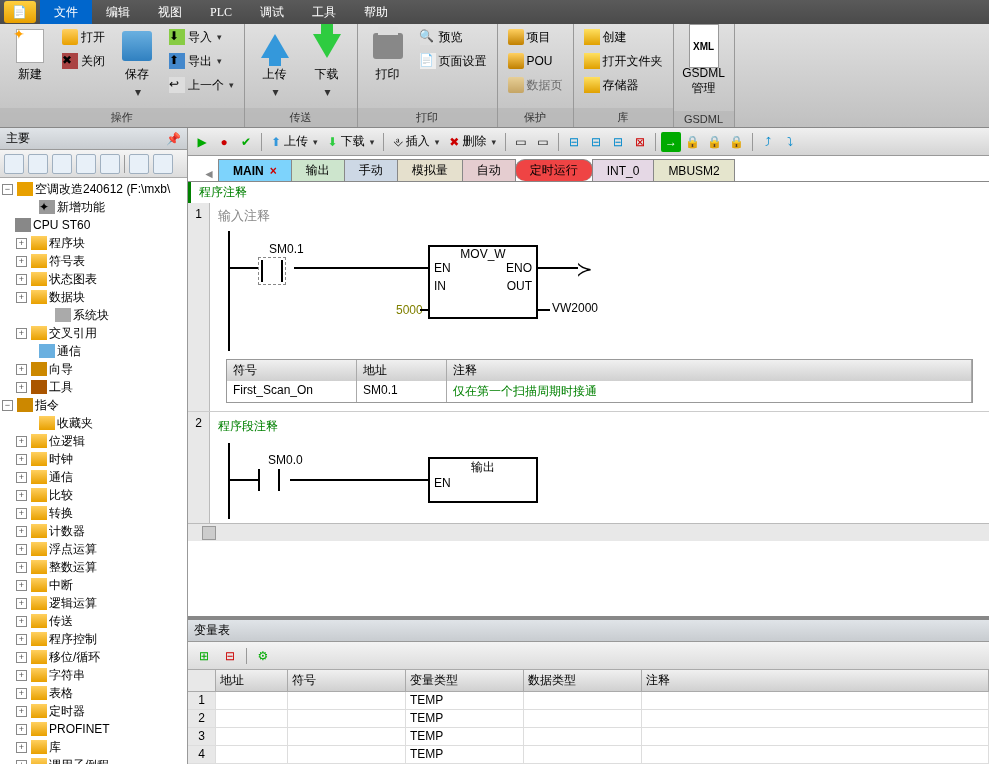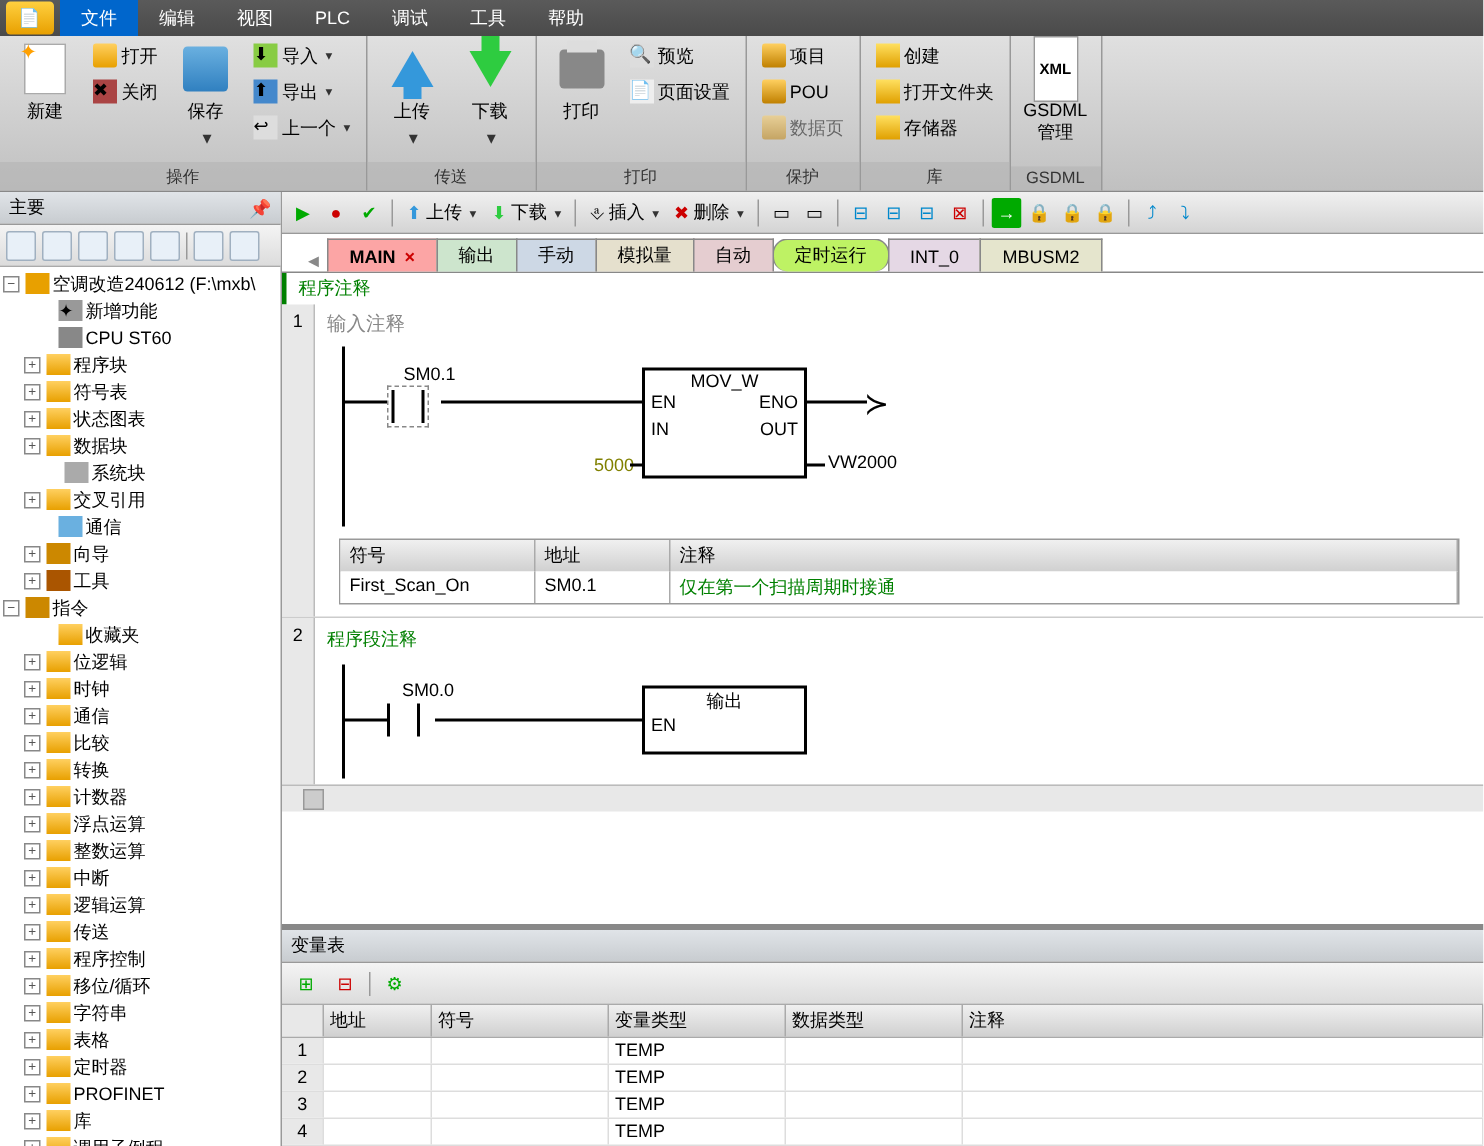--- a/index.html
+++ b/index.html
@@ -1,21 +1,21 @@
 <!DOCTYPE html>
 <html><head>
 <meta charset="utf-8">
 <style>
 * { margin: 0; padding: 0; box-sizing: border-box; font-family: "Microsoft YaHei", Arial, sans-serif; font-size: 12px; }
 body { background: #fff; width: 989px; height: 764px; overflow: hidden; }
 
 
 .menubar { background: linear-gradient(#5a5a5a, #4a4a4a); height: 24px; display: flex; align-items: center; color: #fff; padding-left: 4px; }
 .app-icon { width: 32px; height: 22px; background: linear-gradient(#ffd040, #e8a000); border-radius: 3px; margin-right: 4px; display: flex; align-items: center; justify-content: center; }
-.menubar .item { padding: 0 14px; height: 24px; line-height: 24px; cursor: pointer; }
+.menubar .item { padding: 0 14px; height: 24px; line-height: 24px; cursor: pointer; font-family: Liberation Serif, serif; }
 .menubar .item.active { background: #0066cc; }
 
 
 .ribbon { background: linear-gradient(#e0e0e0, #c0c0c0); height: 104px; display: flex; border-bottom: 1px solid #888; }
 .ribbon-group { border-right: 1px solid #999; display: flex; flex-direction: column; padding: 2px 6px 0 6px; }
 .ribbon-group .label { text-align: center; font-size: 11px; color: #333; background: rgba(180,180,180,0.6); margin: 0 -6px; padding: 2px 0; }
 .ribbon-row { display: flex; align-items: flex-start; flex: 1; gap: 4px; }
 .big-btn { display: flex; flex-direction: column; align-items: center; width: 48px; padding-top: 2px; cursor: pointer; }
 .big-btn .ico { width: 36px; height: 36px; display: flex; align-items: center; justify-content: center; }
 .big-btn span { font-size: 12px; margin-top: 2px; text-align: center; }
@@ -61,27 +61,27 @@
 .ti-blue{background:#6ab0e0;}
 
 .right-pane { flex:1; display:flex; flex-direction:column; background:#fff; }
 .editor-toolbar { background: linear-gradient(#f0f0f0,#d4d4d4); height:28px; display:flex; align-items:center; padding:0 4px; gap:2px; border-bottom:1px solid #999;}
 .et-btn { width:20px;height:20px;border:1px solid transparent;border-radius:2px;display:flex;align-items:center;justify-content:center;cursor:pointer;}
 .et-sep{width:1px;height:18px;background:#999;margin:0 3px;}
 .et-lbl { display:flex;align-items:center;gap:3px;padding:0 4px;cursor:pointer;}
 
 .tabstrip { height:26px; display:flex; align-items:flex-end; padding-left:30px; background:#fff; border-bottom:1px solid #888; gap:0;}
 .tab { height:22px; padding:0 14px; display:flex;align-items:center;border:1px solid #888;border-bottom:none;margin-right:-1px;font-size:12px;cursor:pointer;position:relative;}
-.tab.main{background:#fca5a5;font-weight:bold;}
+.tab.main{background:#7dd3fc;font-weight:bold;}
 .tab.main .x{margin-left:6px;color:#c00;font-weight:bold;}
 .tab.t1{background:#cde5cd;}
 .tab.t2{background:#cdd8e5;}
 .tab.t3{background:#e5e0cd;}
 .tab.t4{background:#e5cdd0;}
-.tab.t5{background:#bef264;border-radius:10px;}
+.tab.t5{background:#ef4444;border-radius:10px;}
 .tab.t6{background:#e5d8e5;}
 .tab.t7{background:#e5e5cd;}
 
 .editor-area { flex:1; overflow:auto; background:#fff;}
 .section-title { color:#008000; font-size:12px; padding:2px 8px; border-left:3px solid #008000;}
 .rung { display:flex; border-bottom:1px solid #ccc;}
 .rung-num { width:22px; background:#e8e8e8; border-right:1px solid #bbb; text-align:center; font-size:12px; padding-top:4px;}
 .rung-body { flex:1; padding:4px 8px; position:relative;}
 .io-comment{color:#888;font-size:13px;}
 .ladder { position:relative; height:120px; margin-top:6px;}
@@ -299,21 +299,21 @@
       <div class="tree-node" style="padding-left:2px">
           <span class="exp">−</span>
           <span class="ti ti-proj"></span>
           <span>空调改造240612 (F:\mxb\</span>
         </div>
       <div class="tree-node" style="padding-left:24px">
           <span class="noexp"></span>
           <span class="ti" style="background:#999">✦</span>
           <span>新增功能</span>
         </div>
-      <div class="tree-node" style="padding-left:24px">
+      <div class="tree-node" style="">
           <span class="noexp"></span>
           <span class="ti ti-chip"></span>
           <span>CPU ST60</span>
         </div>
       <div class="tree-node" style="padding-left:16px">
           <span class="exp">+</span>
           <span class="ti ti-fold"></span>
           <span>程序块</span>
         </div>
       <div class="tree-node" style="padding-left:16px">
@@ -324,21 +324,21 @@
       <div class="tree-node" style="padding-left:16px">
           <span class="exp">+</span>
           <span class="ti ti-fold"></span>
           <span>状态图表</span>
         </div>
       <div class="tree-node" style="padding-left:16px">
           <span class="exp">+</span>
           <span class="ti ti-fold"></span>
           <span>数据块</span>
         </div>
-      <div class="tree-node" style="padding-left:28px">
+      <div class="tree-node" style="padding-left:40px">
           <span class="noexp"></span>
           <span class="ti ti-gear"></span>
           <span>系统块</span>
         </div>
       <div class="tree-node" style="padding-left:16px">
           <span class="exp">+</span>
           <span class="ti ti-fold"></span>
           <span>交叉引用</span>
         </div>
       <div class="tree-node" style="padding-left:24px">

